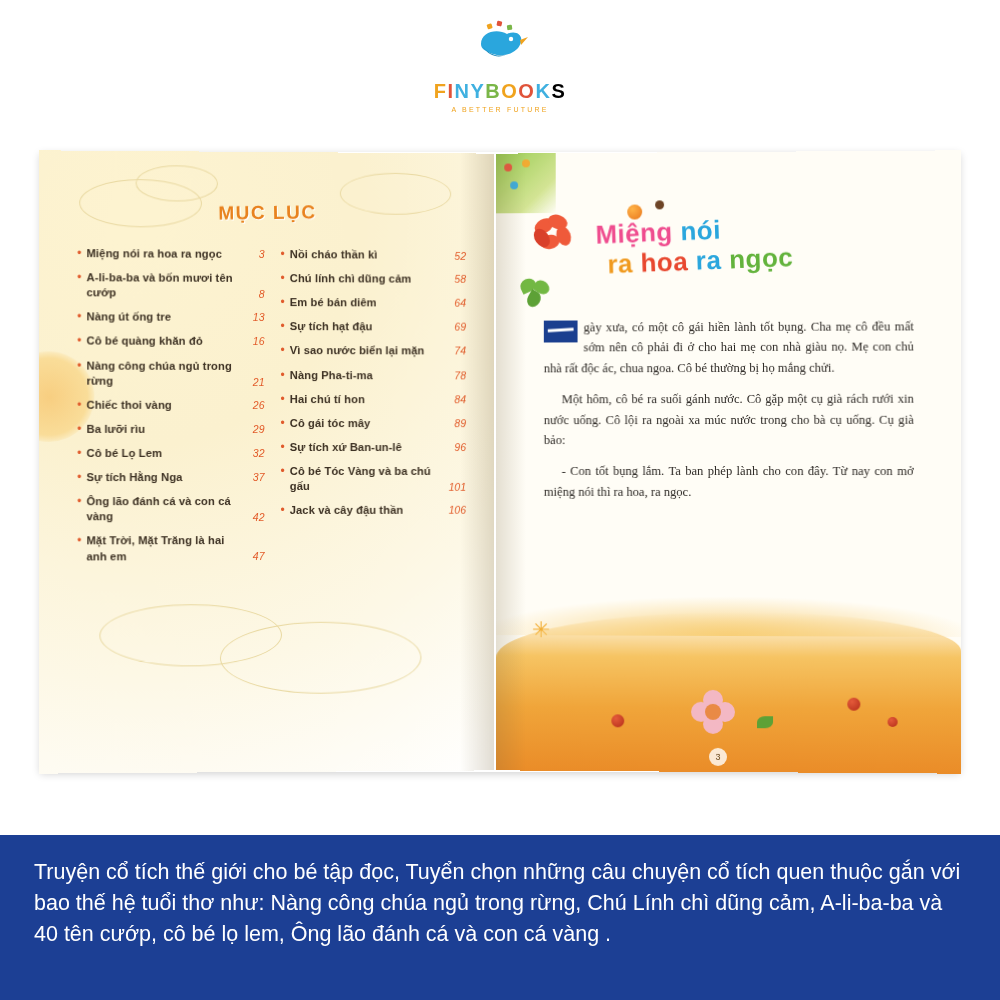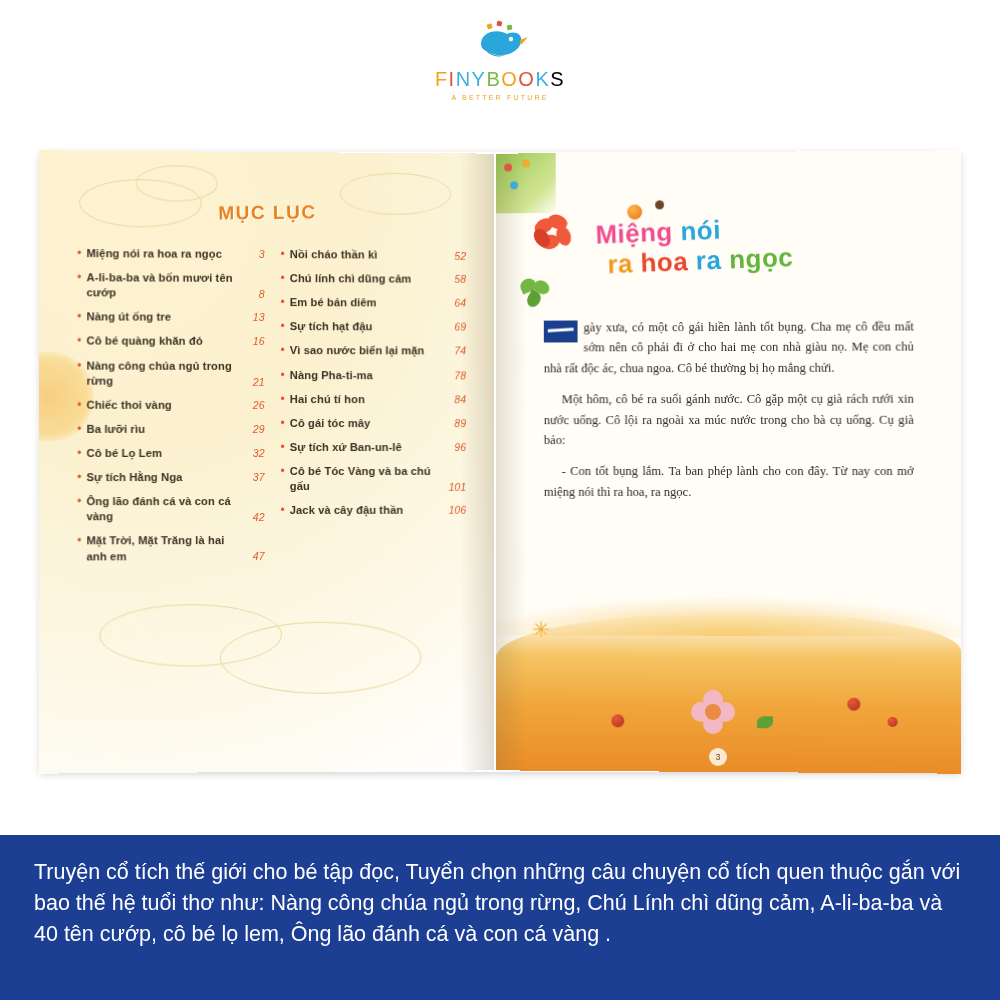--- a/index.html
+++ b/index.html
@@ -26,23 +26,23 @@
     flex-direction: column;
     align-items: center;
     justify-content: flex-start;
   }
   .brand-bird {
     width: 58px;
     height: 42px;
     position: relative;
   }
   .brand-name {
-    margin-top: 6px;
+    margin-top: 18px;
     font-size: 20px;
-    font-weight: normal;
+    font-weight: bold;
     letter-spacing: 1.5px;
   }
   .brand-name span:nth-child(1) { color: #f0a31e; }
   .brand-name span:nth-child(2) { color: #e0533a; }
   .brand-name span:nth-child(3) { color: #3fb0e0; }
   .brand-name span:nth-child(4) { color: #3fb0e0; }
   .brand-name span:nth-child(5) { color: #7ab648; }
   .brand-name span:nth-child(6) { color: #f0a31e; }
   .brand-name span:nth-child(7) { color: #e0533a; }
   .brand-name span:nth-child(8) { color: #3fb0e0; }

